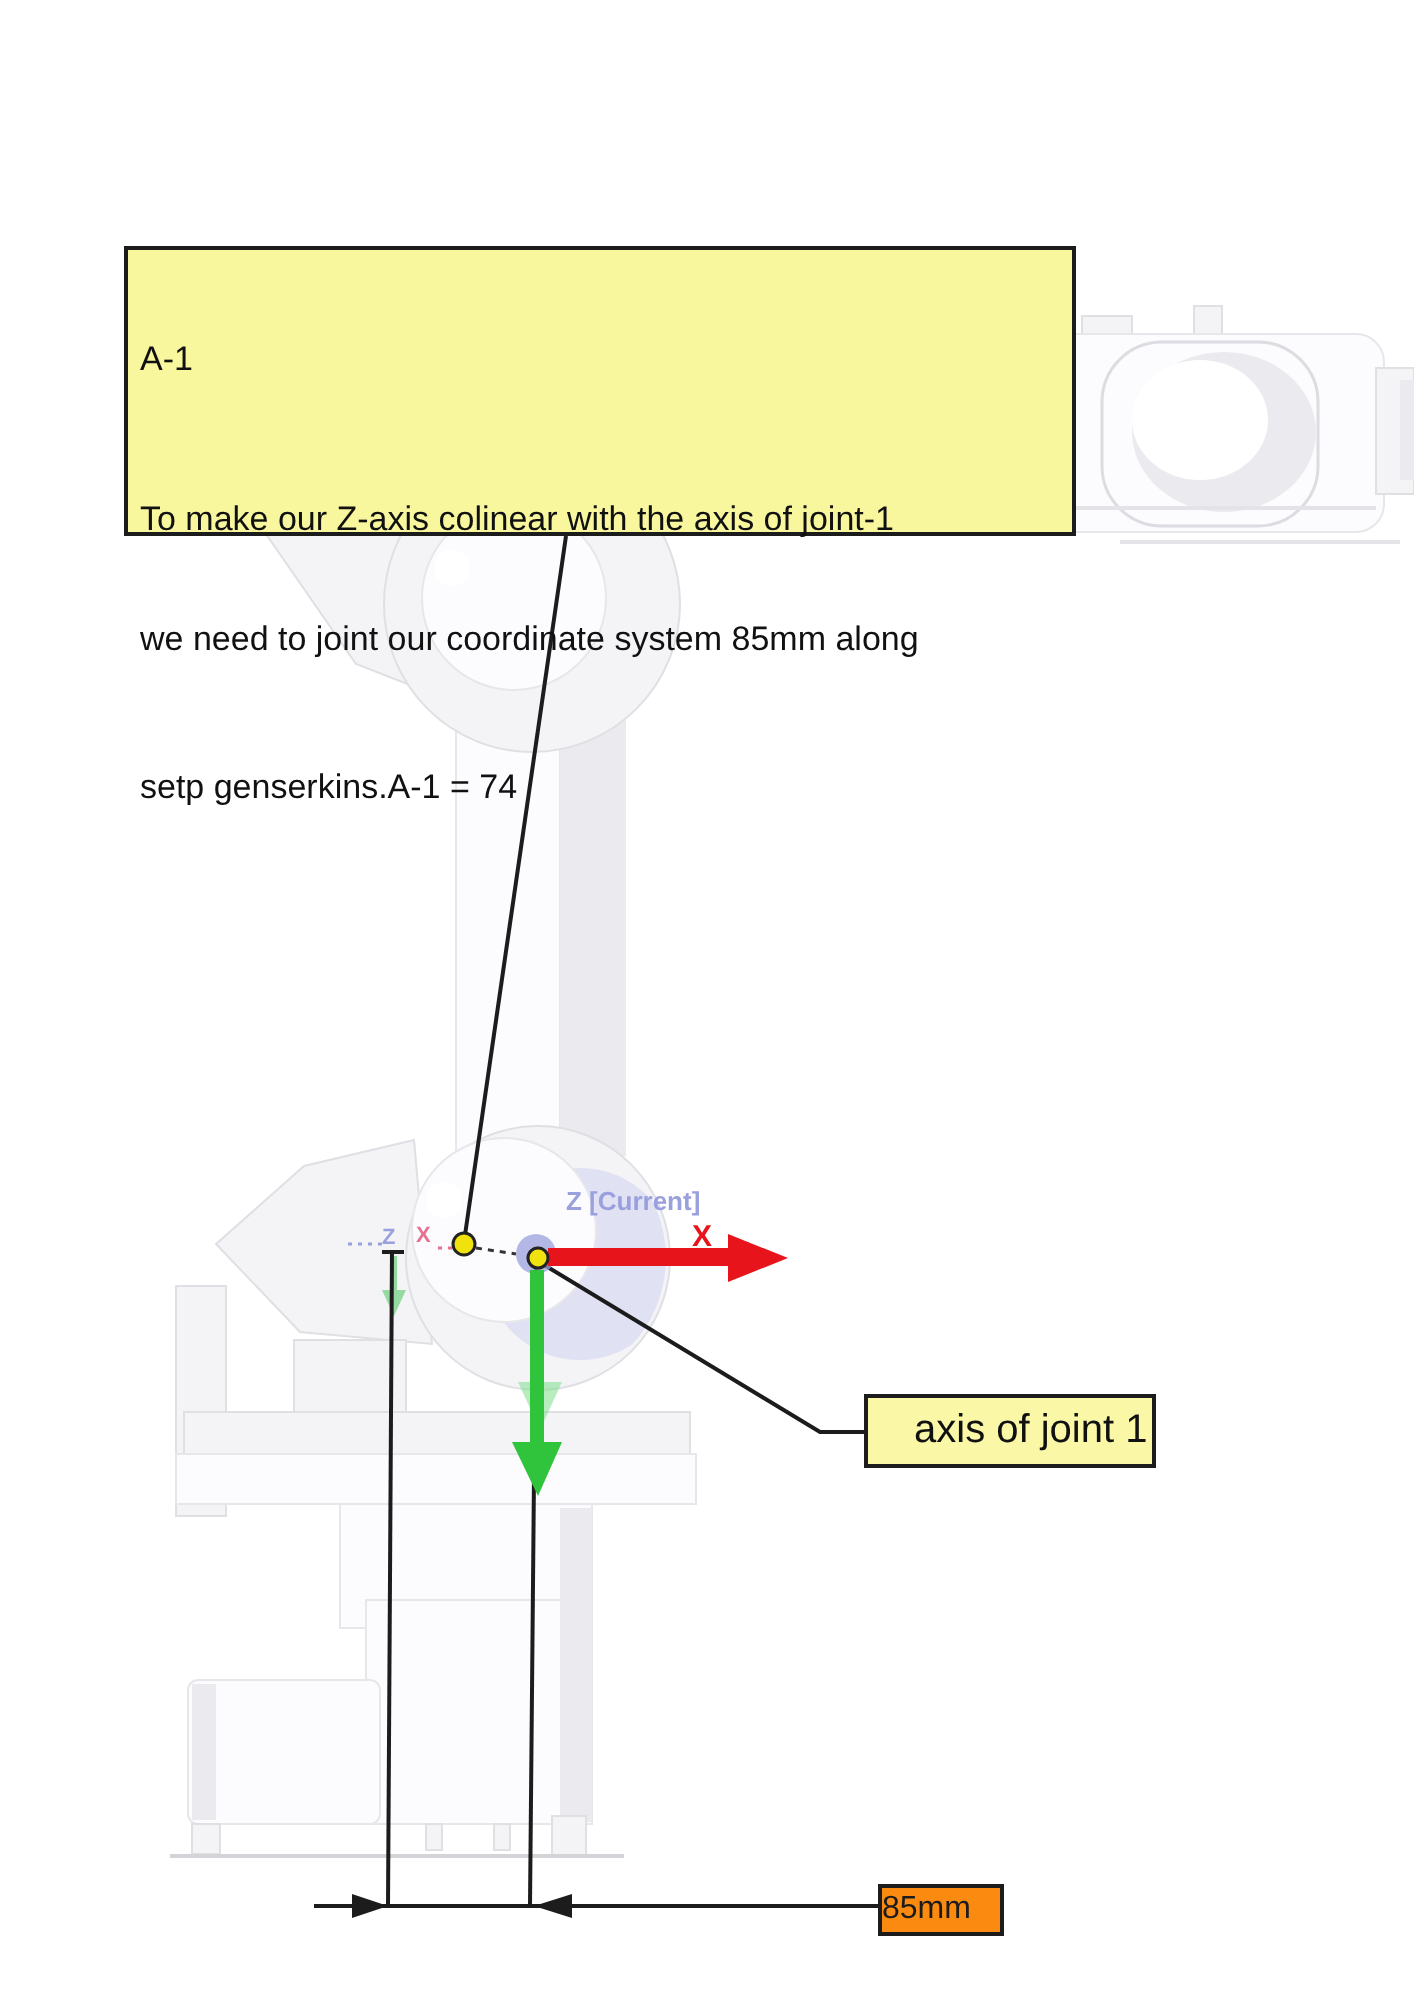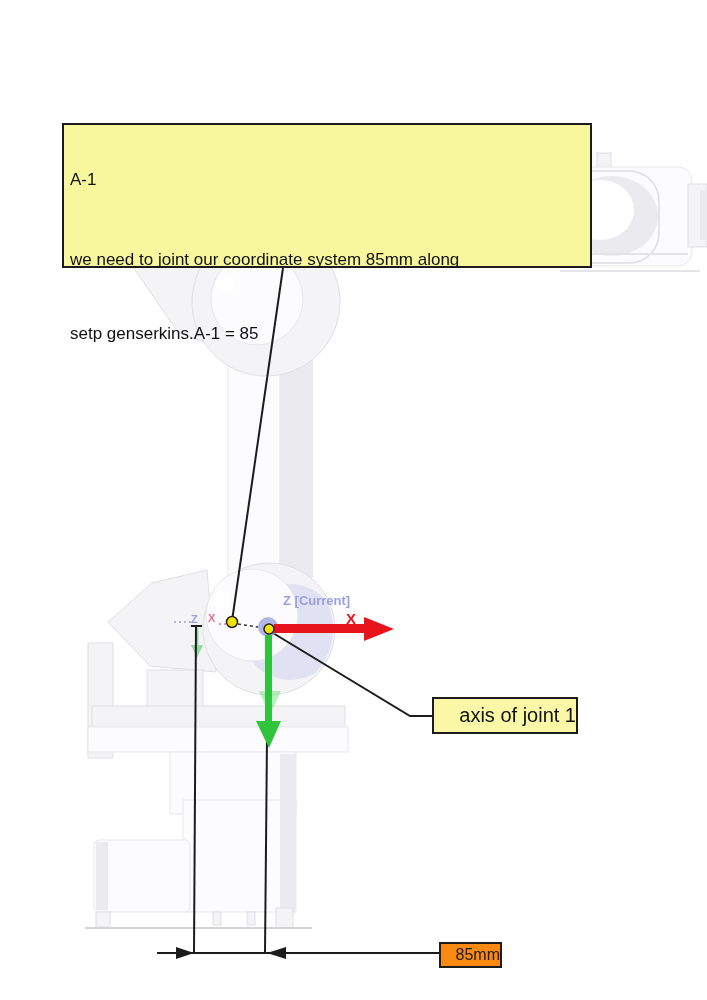--- a/index.html
+++ b/index.html
@@ -28,37 +28,37 @@
   .ann-green{fill:var(--axis-green);}
   .ann-green-faint{fill:#7ddf8c;opacity:.55;}
   .mini-green{stroke:#55c866;stroke-width:3;opacity:.6;}
   .mini-green-head{fill:#55c866;opacity:.6;}
   .pt{fill:var(--point-yellow);stroke:#222;stroke-width:1.5;}
   .frame-circle{fill:var(--frame-lavender);opacity:.75;}
   .lav-crescent{fill:#c7cbee;opacity:.45;}
 
   
   .note-box{
-    position:absolute;left:62px;top:123px;width:530px;height:145px;box-sizing:border-box;
+    position:absolute;left:62px;top:123px;width:476px;height:145px;box-sizing:border-box;
     background:var(--note-yellow);border:2px solid var(--line-black);
     padding:5px 6px;font-size:17px;line-height:20px;white-space:pre;
   }
   .note-title{margin:0 0 20px 0;}
   .note-line{margin:0;}
   .note-cmd{margin:14px 0 0 0;}
 
   .callout-box{
     position:absolute;left:432px;top:697px;width:146px;height:37px;box-sizing:border-box;
     background:var(--callout-yellow);border:2px solid var(--line-black);
-    font-size:20px;display:flex;align-items:center;padding-left:7px;white-space:pre;justify-content:flex-end;
+    font-size:20px;display:flex;align-items:center;padding-left:23px;white-space:pre;
   }
   .mm-box{
     position:absolute;left:439px;top:942px;width:63px;height:26px;box-sizing:border-box;
     background:var(--dim-orange);border:2px solid var(--line-black);
-    font-size:16px;display:flex;align-items:center;justify-content:flex-end;color:#1c1c1c;
+    font-size:16px;display:flex;align-items:center;justify-content:flex-start;color:#1c1c1c;
   }
 
   .axis-label{position:absolute;font-weight:bold;white-space:pre;}
   .origin-z{left:191px;top:613px;font-size:11px;color:var(--frame-lavender);}
   .origin-x{left:208px;top:612px;font-size:11px;color:var(--frame-pink);}
   .current-z{left:283px;top:593px;font-size:13px;color:var(--frame-lavender);}
   .current-x{left:346px;top:610px;font-size:15px;color:var(--axis-red);}
 </style>
 </head>
 <body>
@@ -145,22 +145,23 @@
     <polygon class="ann-green-faint" points="259,691 281,691 270,715"></polygon>
     <rect class="ann-green" x="265" y="635" width="7" height="86"></rect>
     <polygon class="ann-green" points="256,721 281,721 269,748"></polygon>
 
     <circle class="pt" cx="232" cy="622" r="5.5"></circle>
     <circle class="pt" cx="269" cy="629" r="5"></circle>
   </svg>
 
   <div class="note-box">
     <div class="note-title">A-1</div>
+    <div class="note-line">To make our Z-axis colinear with the axis of joint-1</div>
     <div class="note-line">we need to joint our coordinate system 85mm along</div>
-    <div class="note-cmd">setp genserkins.A-1 = 85</div>
+    <div class="note-cmd">setp genserkins.A-1 = 74</div>
   </div>
 
   <span class="axis-label origin-z">Z</span>
   <span class="axis-label origin-x">X</span>
   <span class="axis-label current-z">Z [Current]</span>
   <span class="axis-label current-x">X</span>
 
   <div class="callout-box">
     <span>axis of joint 1</span>
   </div>

